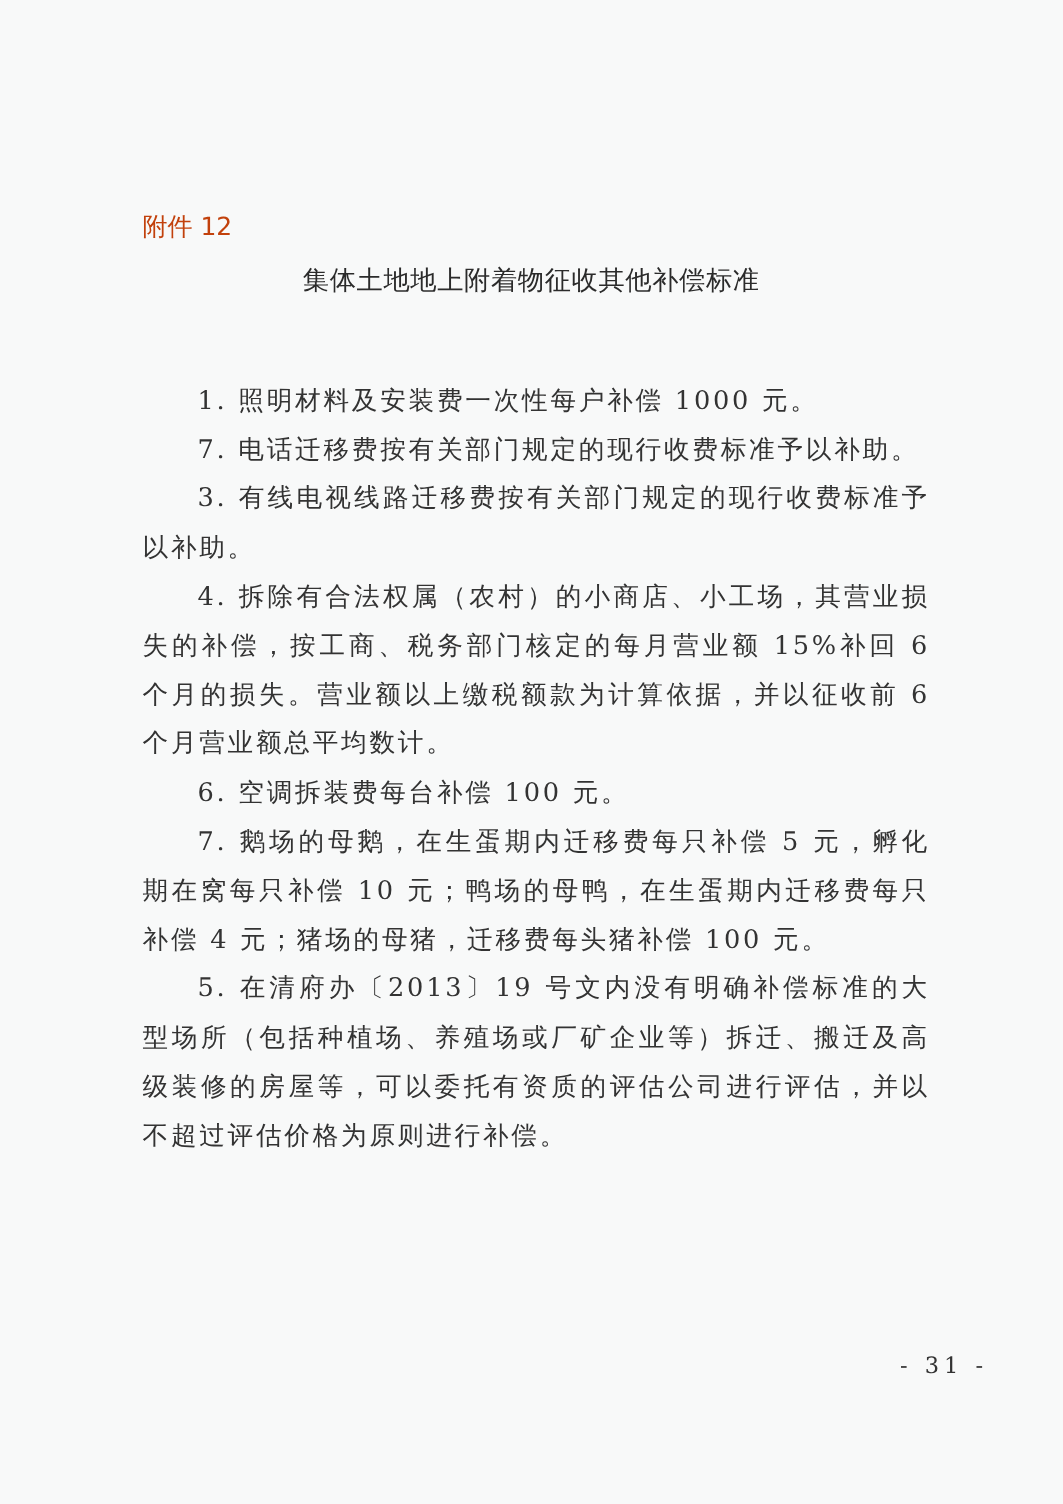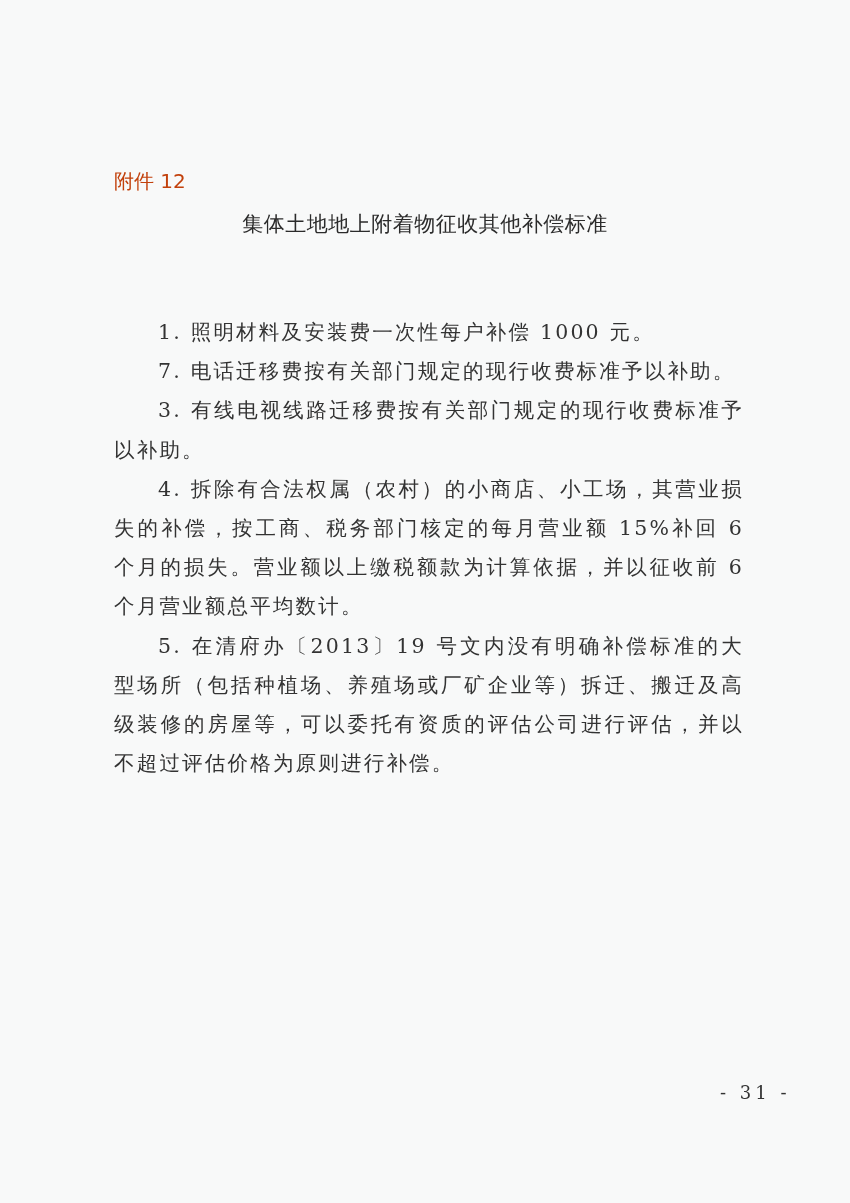--- a/index.html
+++ b/index.html
@@ -43,21 +43,20 @@
       position: absolute;
       left: 114px;
       top: 301px;
       width: 630px;
       font-family: "DejaVu Serif", serif;
       font-size: 20.5px;
       line-height: 39.2px;
       color: #333;
       text-align: justify;
       letter-spacing: 2.2px;
-      margin-top: 12px;
     }
     .para {
       margin: 0;
       text-indent: 44px;
     }
     .page-number {
       position: absolute;
       left: 720px;
       top: 1082px;
       font-family: "DejaVu Serif", serif;
@@ -71,17 +70,19 @@
 
 <div class="page">
   <div class="attachment-label">附件 12</div>
   <div class="doc-title">集体土地地上附着物征收其他补偿标准</div>
 
   <div class="body-text">
     <p class="para">1. 照明材料及安装费一次性每户补偿 1000 元。</p>
     <p class="para">7. 电话迁移费按有关部门规定的现行收费标准予以补助。</p>
     <p class="para">3. 有线电视线路迁移费按有关部门规定的现行收费标准予以补助。</p>
     <p class="para">4. 拆除有合法权属（农村）的小商店、小工场，其营业损失的补偿，按工商、税务部门核定的每月营业额 15%补回 6 个月的损失。营业额以上缴税额款为计算依据，并以征收前 6 个月营业额总平均数计。</p>
+    <p class="para">6. 空调拆装费每台补偿 100 元。</p>
+    <p class="para">7. 鹅场的母鹅，在生蛋期内迁移费每只补偿 5 元，孵化期在窝每只补偿 10 元；鸭场的母鸭，在生蛋期内迁移费每只补偿 4 元；猪场的母猪，迁移费每头猪补偿 100 元。</p>
     <p class="para">5. 在清府办〔2013〕19 号文内没有明确补偿标准的大型场所（包括种植场、养殖场或厂矿企业等）拆迁、搬迁及高级装修的房屋等，可以委托有资质的评估公司进行评估，并以不超过评估价格为原则进行补偿。</p>
   </div>
 
   <div class="page-number">- 31 -</div>
 </div>
 
 </body></html>

